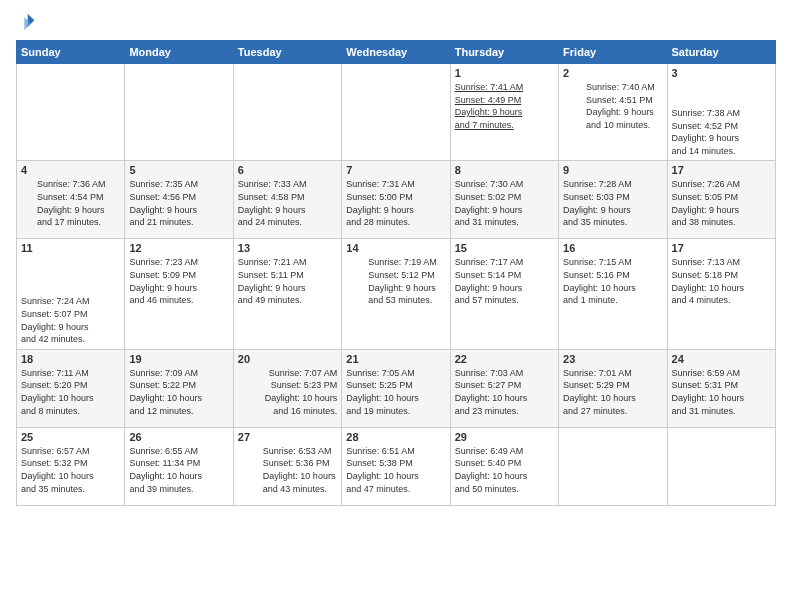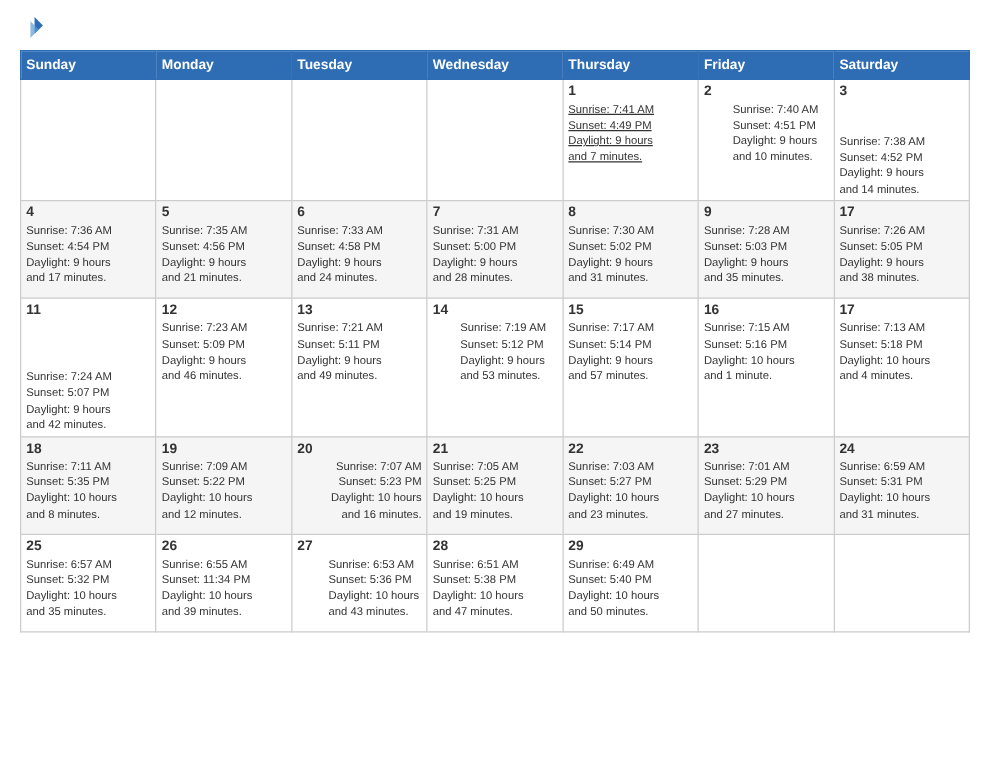--- a/index.html
+++ b/index.html
@@ -150,21 +150,21 @@
             <span class="day-number">3</span>
             <div class="day-info" style="white-space: pre-line; margin-top: 28px;">Sunrise: 7:38 AM
 Sunset: 4:52 PM
 Daylight: 9 hours
 and 14 minutes.</div>
           </td>
         </tr>
         <tr>
           <td>
             <span class="day-number">4</span>
-            <div class="day-info" style="white-space: pre-line;">Sunrise: 7:36 AM
+            <div class="day-info" style="white-space: pre-line; margin-left: 16px;">Sunrise: 7:36 AM
 Sunset: 4:54 PM
 Daylight: 9 hours
 and 17 minutes.</div>
           </td>
           <td>
             <span class="day-number">5</span>
             <div class="day-info" style="white-space: pre-line;">Sunrise: 7:35 AM
 Sunset: 4:56 PM
 Daylight: 9 hours
 and 21 minutes.</div>
@@ -253,21 +253,21 @@
             <div class="day-info" style="white-space: pre-line;">Sunrise: 7:13 AM
 Sunset: 5:18 PM
 Daylight: 10 hours
 and 4 minutes.</div>
           </td>
         </tr>
         <tr>
           <td>
             <span class="day-number">18</span>
             <div class="day-info" style="white-space: pre-line;">Sunrise: 7:11 AM
-Sunset: 5:35 PM
+Sunset: 5:20 PM
 Daylight: 10 hours
 and 8 minutes.</div>
           </td>
           <td>
             <span class="day-number">19</span>
             <div class="day-info" style="white-space: pre-line;">Sunrise: 7:09 AM
 Sunset: 5:22 PM
 Daylight: 10 hours
 and 12 minutes.</div>
           </td>

